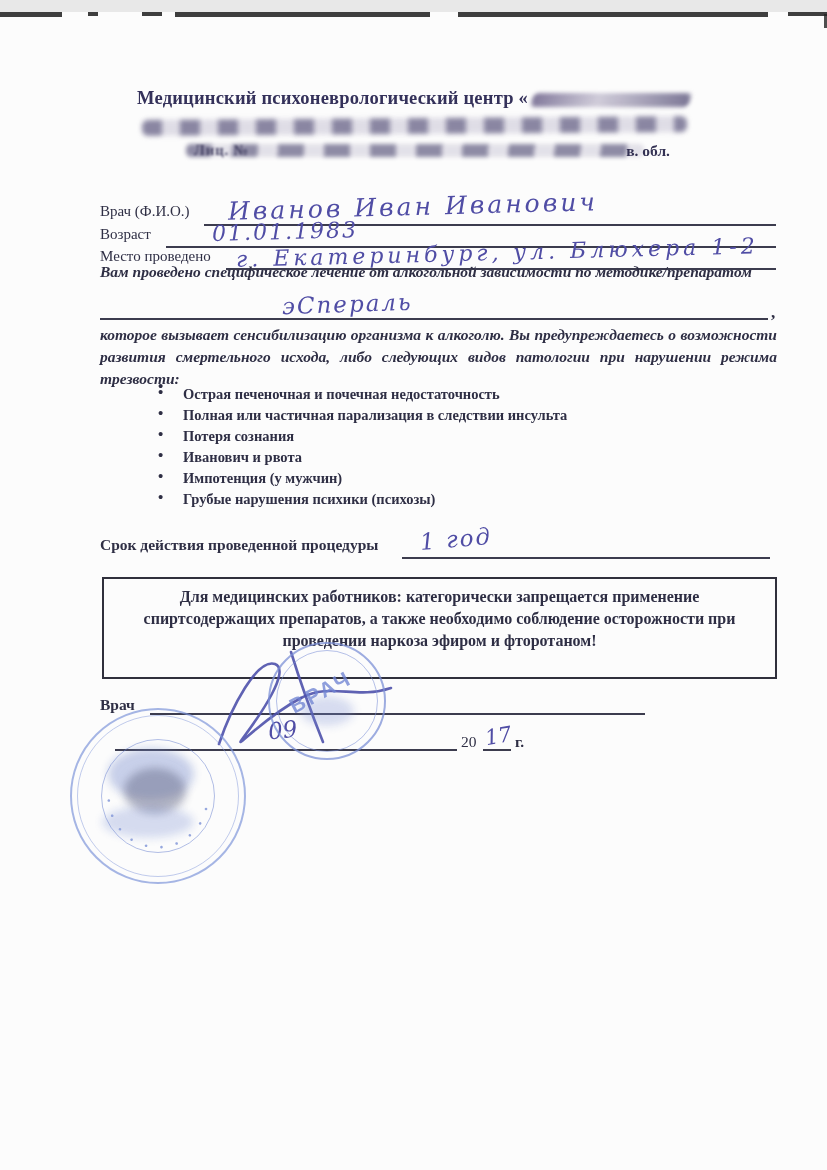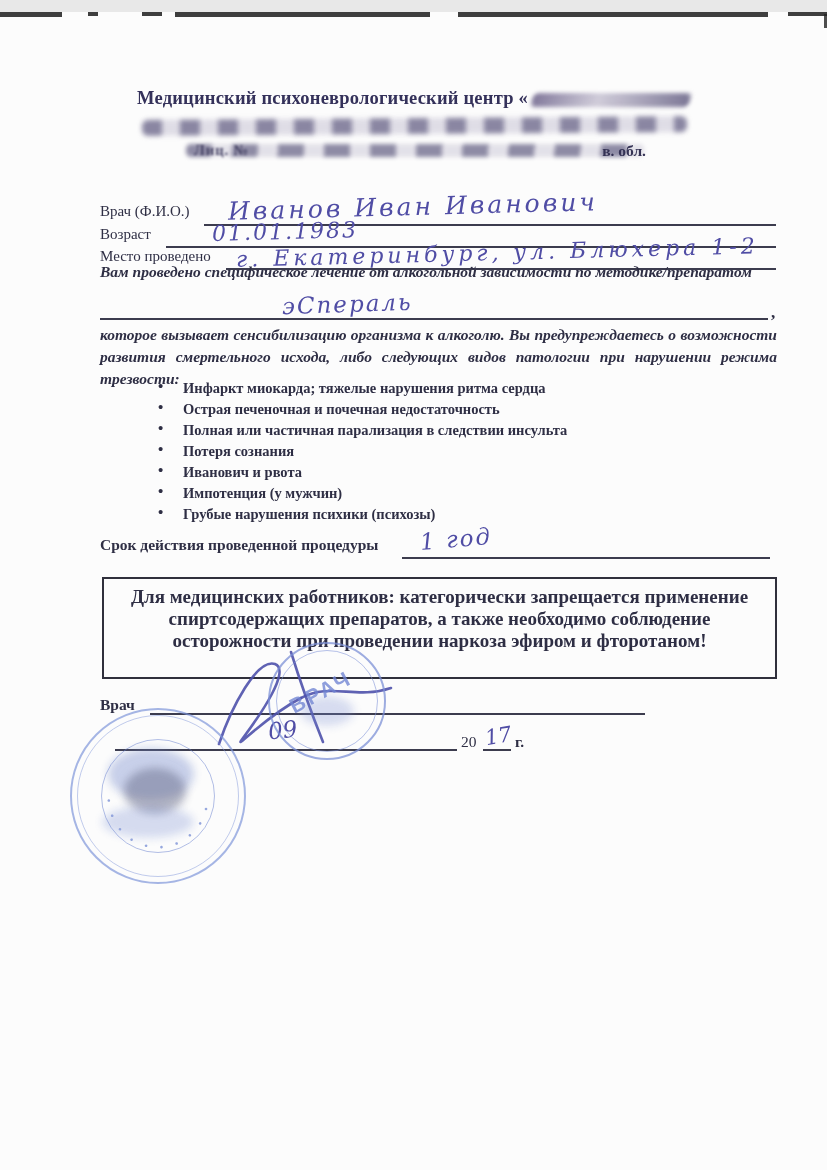--- a/index.html
+++ b/index.html
@@ -24,21 +24,21 @@
   }
   .title-smudge{
     width:158px; height:14px; margin-left:4px;
     background:linear-gradient(95deg, rgba(108,98,138,.85), rgba(155,146,176,.45) 42%, rgba(92,86,124,.8));
   }
   .addr-smudge{
     position:absolute; left:142px; top:106px; width:545px; height:16px; border-radius:6px;
     background:repeating-linear-gradient(92deg, rgba(100,95,132,.75) 0 20px, rgba(162,156,184,.32) 20px 38px);
     filter:blur(2.4px); transform:rotate(-.4deg);
   }
-  .license-line{position:absolute; left:186px; top:130px; width:460px; height:17px;}
+  .license-line{position:absolute; left:186px; top:130px; width:460px; height:17px;padding-left:24px;}
   .license-smudge{
     position:absolute; left:0; top:2px; width:458px; height:13px; border-radius:5px;
     background:repeating-linear-gradient(94deg, rgba(96,92,128,.7) 0 26px, rgba(168,162,188,.3) 26px 46px);
     filter:blur(2px);
   }
   .license-left{position:absolute; left:8px; top:0; font-weight:bold; font-size:14.5px;
     color:#4a4768; filter:blur(1.1px); letter-spacing:1px;}
   .license-right{position:absolute; right:0; top:0; font-weight:bold; font-size:15.5px; color:#343254;}
   
   .field-label{position:absolute; font-size:15px; color:#2f2f45; white-space:nowrap;}
@@ -57,21 +57,21 @@
   .risks{position:absolute; left:156px; top:369px; width:575px; margin:0; padding:0; list-style:none;}
   .risks li{position:relative; padding-left:27px; margin-bottom:6px; font-weight:bold;
     font-size:14.5px; line-height:15px; color:#2e2e44;}
   .risks li .dot{position:absolute; left:2px; top:-2px; font-size:15px;}
   
   .notice-box{
     position:absolute; left:102px; top:565px; width:671px; height:98px;
     border:2.2px solid #30303c;
   }
   .notice-text{margin:7px 22px 0 22px; text-align:center; font-weight:bold;
-    font-size:19px; line-height:22px; color:#2e2e44;}
+    font-size:16px; line-height:22px; color:#2e2e44;}
   
   .stamp-vrach{
     position:absolute; left:268px; top:630px; width:114px; height:114px; border-radius:50%;
     border:2.2px solid rgba(122,142,214,.8); opacity:.92;
   }
   .stamp-vrach::before{
     content:""; position:absolute; inset:6px; border-radius:50%;
     border:1.6px solid rgba(122,142,214,.6);
   }
   .stamp-vrach-text{
@@ -136,21 +136,21 @@
 
   <div class="para" style="top:249px">Вам проведено специфическое лечение от алкогольной зависимости по методике/препаратом</div>
 
   <div class="rule" style="left:100px;top:306px;width:668px"></div>
   <span class="comma" style="left:771px;top:291px">,</span>
   <span class="hand" style="left:282px;top:279px;font-size:23px;letter-spacing:2px;transform:rotate(-2deg)">эСпераль</span>
 
   <div class="para" style="top:312px">которое вызывает сенсибилизацию организма к алкоголю. Вы предупреждаетесь о возможности развития смертельного исхода, либо следующих видов патологии при нарушении режима трезвости:</div>
 
   <ul class="risks">
-      <li><span class="dot">•</span><span>Инфаркт миокарда; тяжелые нарушения ритма сердца</span></li>
+      <li><span class="dot">•</span></li>
       <li><span class="dot">•</span><span>Острая печеночная и почечная недостаточность</span></li>
       <li><span class="dot">•</span><span>Полная или частичная парализация в следствии инсульта</span></li>
       <li><span class="dot">•</span><span>Потеря сознания</span></li>
       <li><span class="dot">•</span><span>Иванович и рвота</span></li>
       <li><span class="dot">•</span><span>Импотенция (у мужчин)</span></li>
       <li><span class="dot">•</span><span>Грубые нарушения психики (психозы)</span></li>
     </ul>
 
   <span class="field-label" style="left:100px;top:524px;font-weight:bold;font-size:15.5px">Срок действия проведенной процедуры</span>
   <div class="rule" style="left:402px;top:545px;width:368px"></div>

